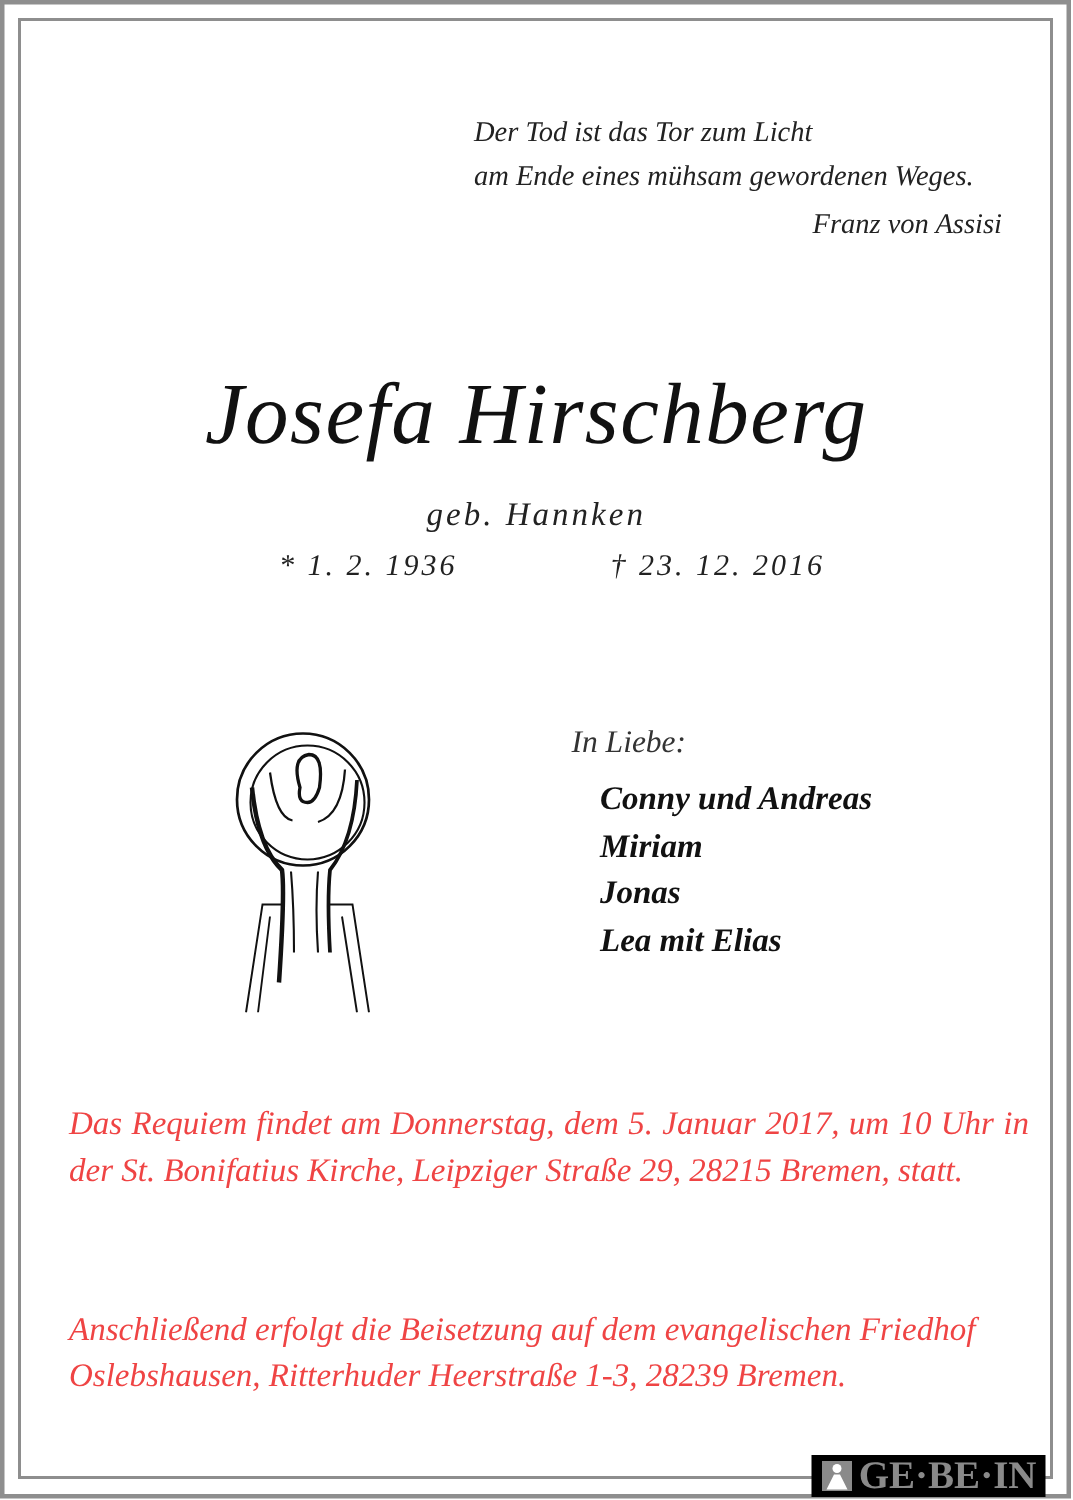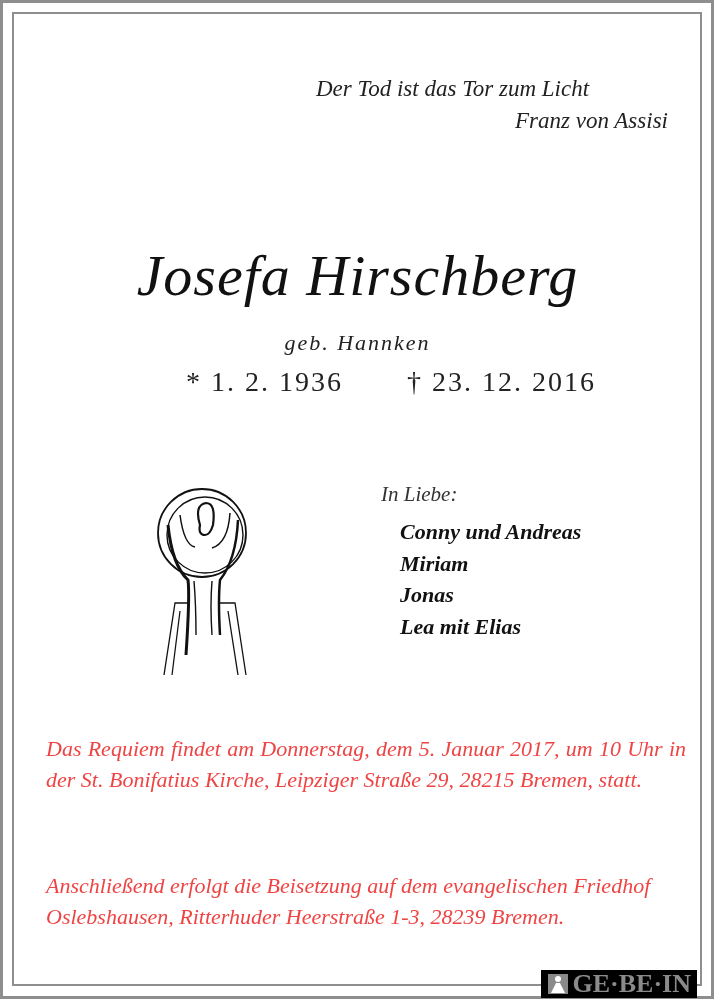--- a/index.html
+++ b/index.html
@@ -3,28 +3,28 @@
 <meta charset="utf-8">
 <style>
   html, body { margin:0; padding:0; background:#ffffff; }
   body { width:715px; height:1000px; position:relative; overflow:hidden;
          font-family:"DejaVu Serif", serif; color:#1a1a1a; }
   .outer { position:absolute; left:0; top:0; width:708px; height:993px;
            border:3px solid #8e8e8e; border-right-width:3px; }
   .inner { position:absolute; left:12px; top:12px; width:686px; height:970px;
            border:2px solid #8e8e8e; }
   .quote { position:absolute; left:316px; top:74px; width:360px;
-           font-family:"Liberation Serif", serif; font-style:italic; font-size:23px; line-height:29px; color:#222; }
+           font-family:"Liberation Serif", serif; font-style:italic; font-size:19px; line-height:29px; color:#222; }
   .quote .author { text-align:right; padding-right:8px; margin-top:3px; }
   .name { position:absolute; left:0; width:715px; top:242px; text-align:center;
           font-family:"Liberation Serif", serif; font-style:italic; font-size:58px; color:#111; letter-spacing:1px; }
   .nee { position:absolute; left:0; width:715px; top:330px; text-align:center;
          font-family:"Liberation Serif", serif; font-style:italic; font-size:22px; letter-spacing:2px; color:#222; }
-  .dates { position:absolute; top:366px; font-family:"Liberation Serif", serif; 
-           font-size:28px; letter-spacing:2px; color:#222; }
+  .dates { position:absolute; top:366px; font-family:"Liberation Serif", serif; font-style:italic;
+           font-size:20px; letter-spacing:2px; color:#222; }
   .born { left:186px; }
   .died { left:407px; }
   .emblem { position:absolute; left:150px; top:485px; width:110px; height:190px; }
   .love { position:absolute; left:381px; top:480px; font-family:"Liberation Serif", serif;
           font-style:italic; color:#111; }
   .love .lbl { font-size:21px; line-height:28px; color:#333; }
   .love .mourner { font-size:22px; font-weight:bold; line-height:31.5px;margin-left:19px; }
   .love ul { list-style:none; margin:8px 0 0 0; padding:0; }
   .para { position:absolute; left:46px; width:640px; font-family:"Liberation Serif", serif;
           font-style:italic; font-size:22px; line-height:31px; color:#ef4444; }
@@ -35,20 +35,21 @@
   .logo-text { font-family:"Liberation Serif", serif; font-weight:bold; font-size:26px; color:#8a8a8a; letter-spacing:0px; }
 </style>
 </head>
 <body>
 
 <div class="outer"></div>
 <div class="inner"></div>
 
 <div class="quote">
   <div>Der Tod ist das Tor zum Licht</div>
+  <div>am Ende eines mühsam gewordenen Weges.</div>
   <div class="author">Franz von Assisi</div>
 </div>
 
 <div class="name">Josefa Hirschberg</div>
 <div class="nee">geb. Hannken</div>
 <div class="dates born">* 1. 2. 1936</div>
 <div class="dates died">† 23. 12. 2016</div>
 
 <svg class="emblem" viewBox="0 0 110 190">
   <circle cx="52" cy="48" r="44" fill="none" stroke="#111" stroke-width="1.8"></circle>

